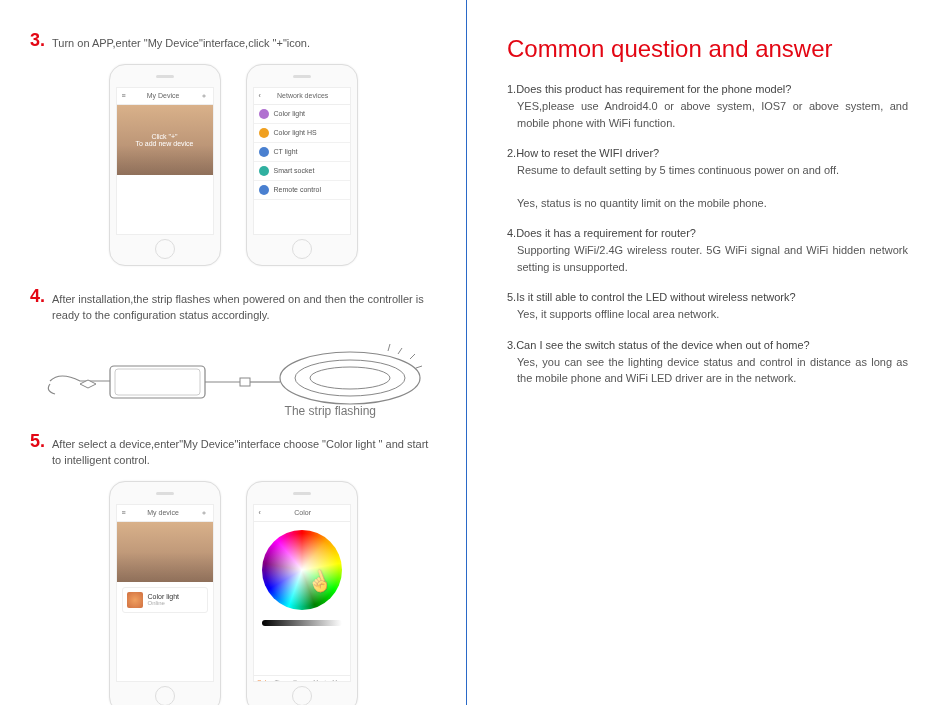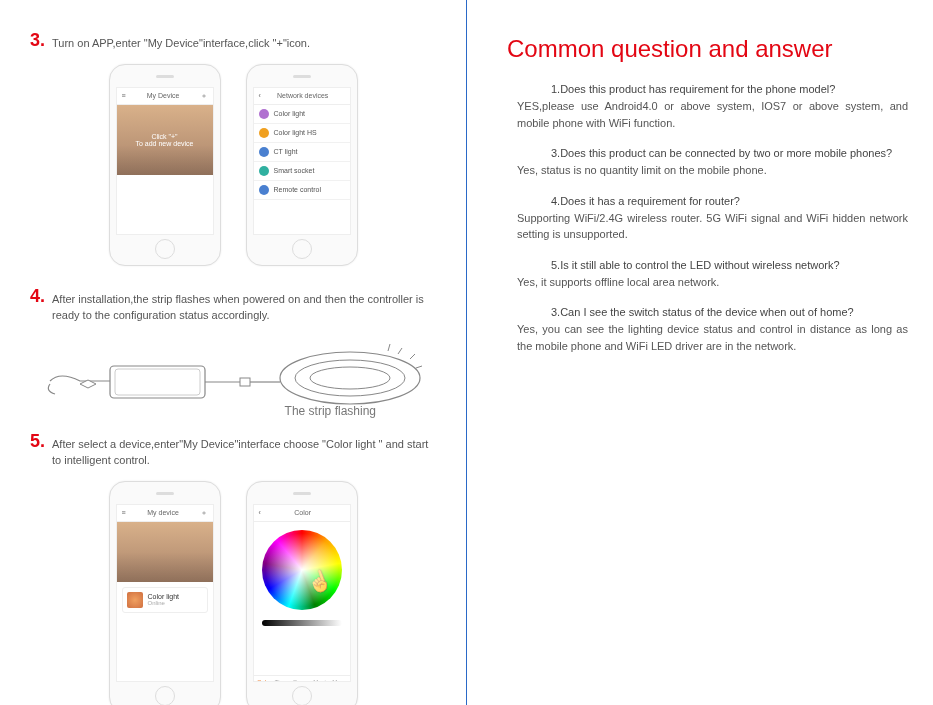--- a/index.html
+++ b/index.html
@@ -160,21 +160,21 @@
     font-size: 12px;
     color:#777;
   }
   h1.qa {
     color: #e30613;
     font-size: 24px;
     font-weight: normal;
     margin: 5px 0 20px 0;
   }
   .qa-item { margin-bottom: 16px; }
-  .qa-q { color:#444; margin-bottom:3px;margin-left:44px; }
+  .qa-q { color:#444; margin-bottom:3px; }
   .qa-a { color:#555; padding-left: 10px; line-height:1.5; text-align: justify;}
   .device-card {
     margin:5px;
     border:1px solid #eee;
     border-radius:3px;
     padding:4px;
     display:flex; gap:5px; align-items:center;
     font-size:7px;
   }
   .mini-thumb{
@@ -334,21 +334,24 @@
 <div class="divider"></div>
 
 <div class="page right">
   <h1 class="qa">Common question and answer</h1>
 
   <div class="qa-item">
     <div class="qa-q">1.Does this product has requirement for the phone model?</div>
     <div class="qa-a">YES,please use Android4.0 or above system, IOS7 or above system, and mobile phone with WiFi function.</div>
   </div>
   <div class="qa-item">
-    <div class="qa-q">3.Does this product can be connected by two or more mobile phones?</div>
+    <div class="qa-q">2.How to reset the WIFI driver?</div>
+    <div class="qa-a">Resume to default setting by 5 times continuous power on and off.</div>
+  </div>
+  <div class="qa-item">
     <div class="qa-a">Yes, status is no quantity limit on the mobile phone.</div>
   </div>
   <div class="qa-item">
     <div class="qa-q">4.Does it has a requirement for router?</div>
     <div class="qa-a">Supporting WiFi/2.4G wireless router. 5G WiFi signal and WiFi hidden network setting is unsupported.</div>
   </div>
   <div class="qa-item">
     <div class="qa-q">5.Is it still able to control the LED without wireless network?</div>
     <div class="qa-a">Yes, it supports offline local area network.</div>
   </div>

